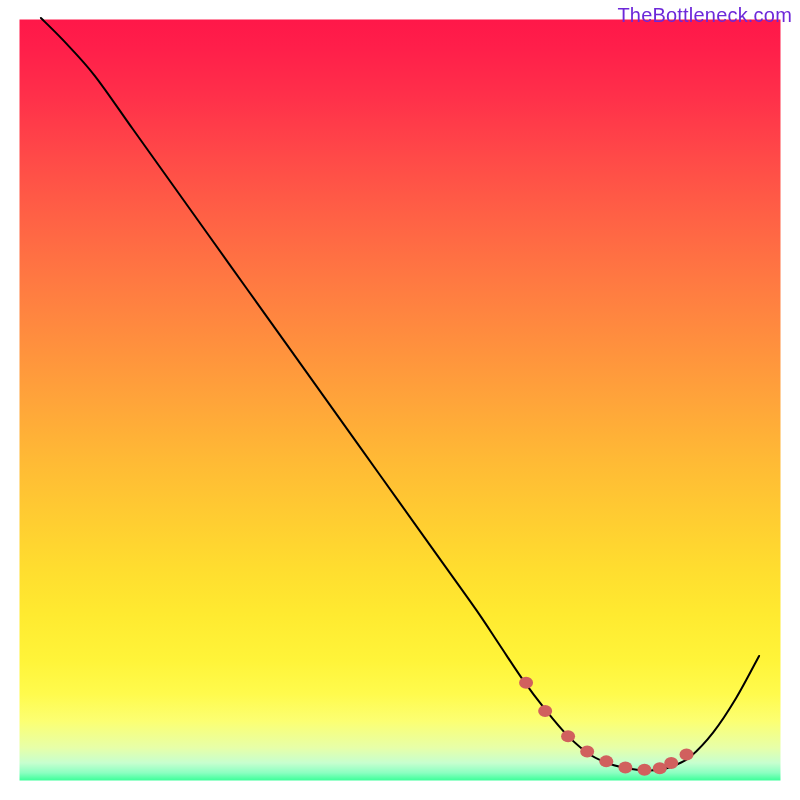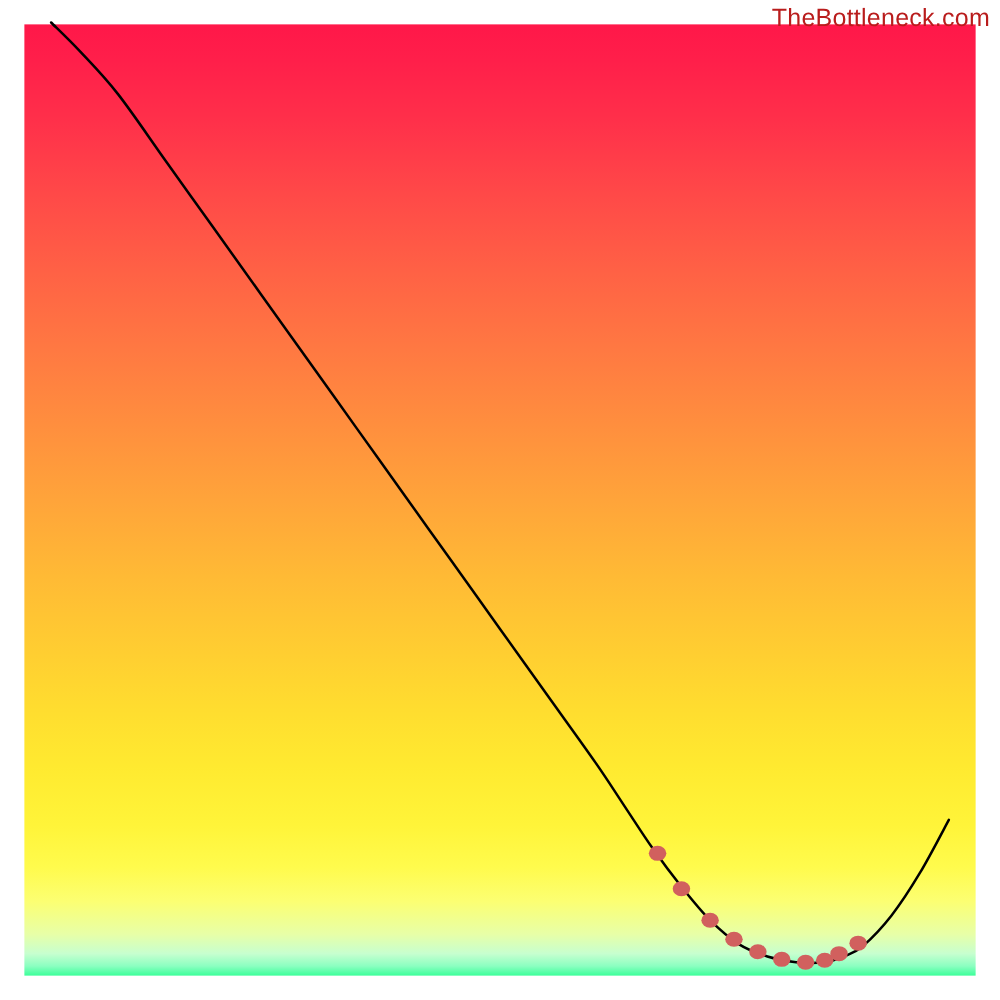--- a/index.html
+++ b/index.html
@@ -22,21 +22,21 @@
     width: 800px;
     height: 800px;
     display: block;
   }
   .watermark {
     position: absolute;
     top: 4px;
     right: 8px;
     font-family: Arial, Helvetica, sans-serif;
     font-size: 20px;
-    color: #b91c1c;
+    color: #6d28d9;
     letter-spacing: 0.2px;
     user-select: none;
   }
 </style>
 </head>
 <body>
 
 <div class="chart-container">
   <svg class="chart" viewBox="0 0 800 800" preserveAspectRatio="none">
     <defs>

